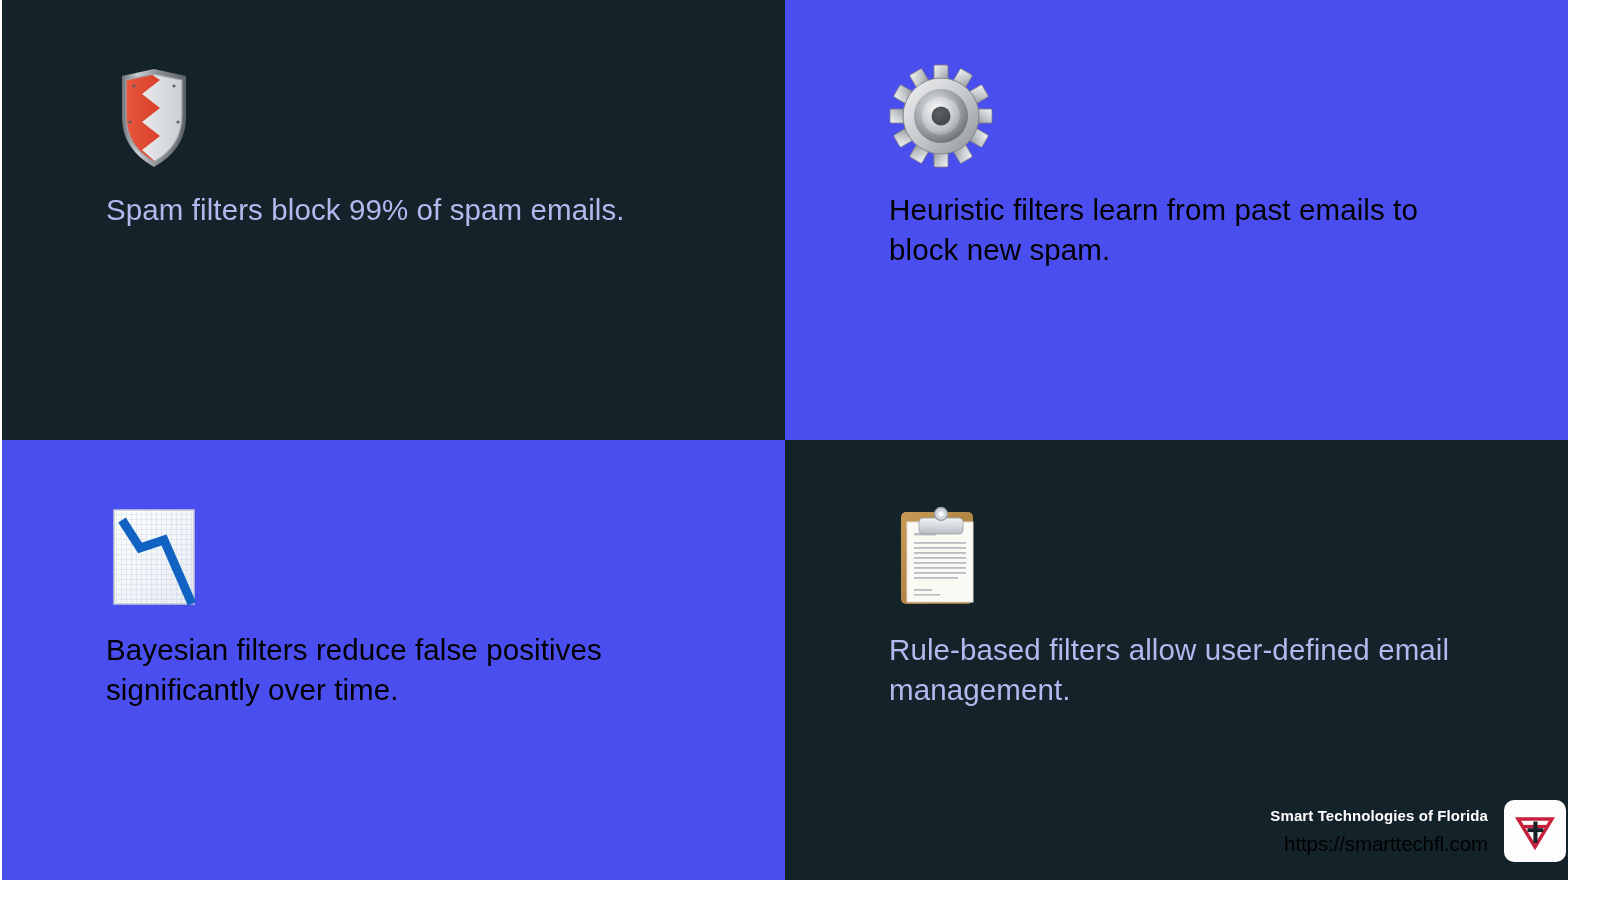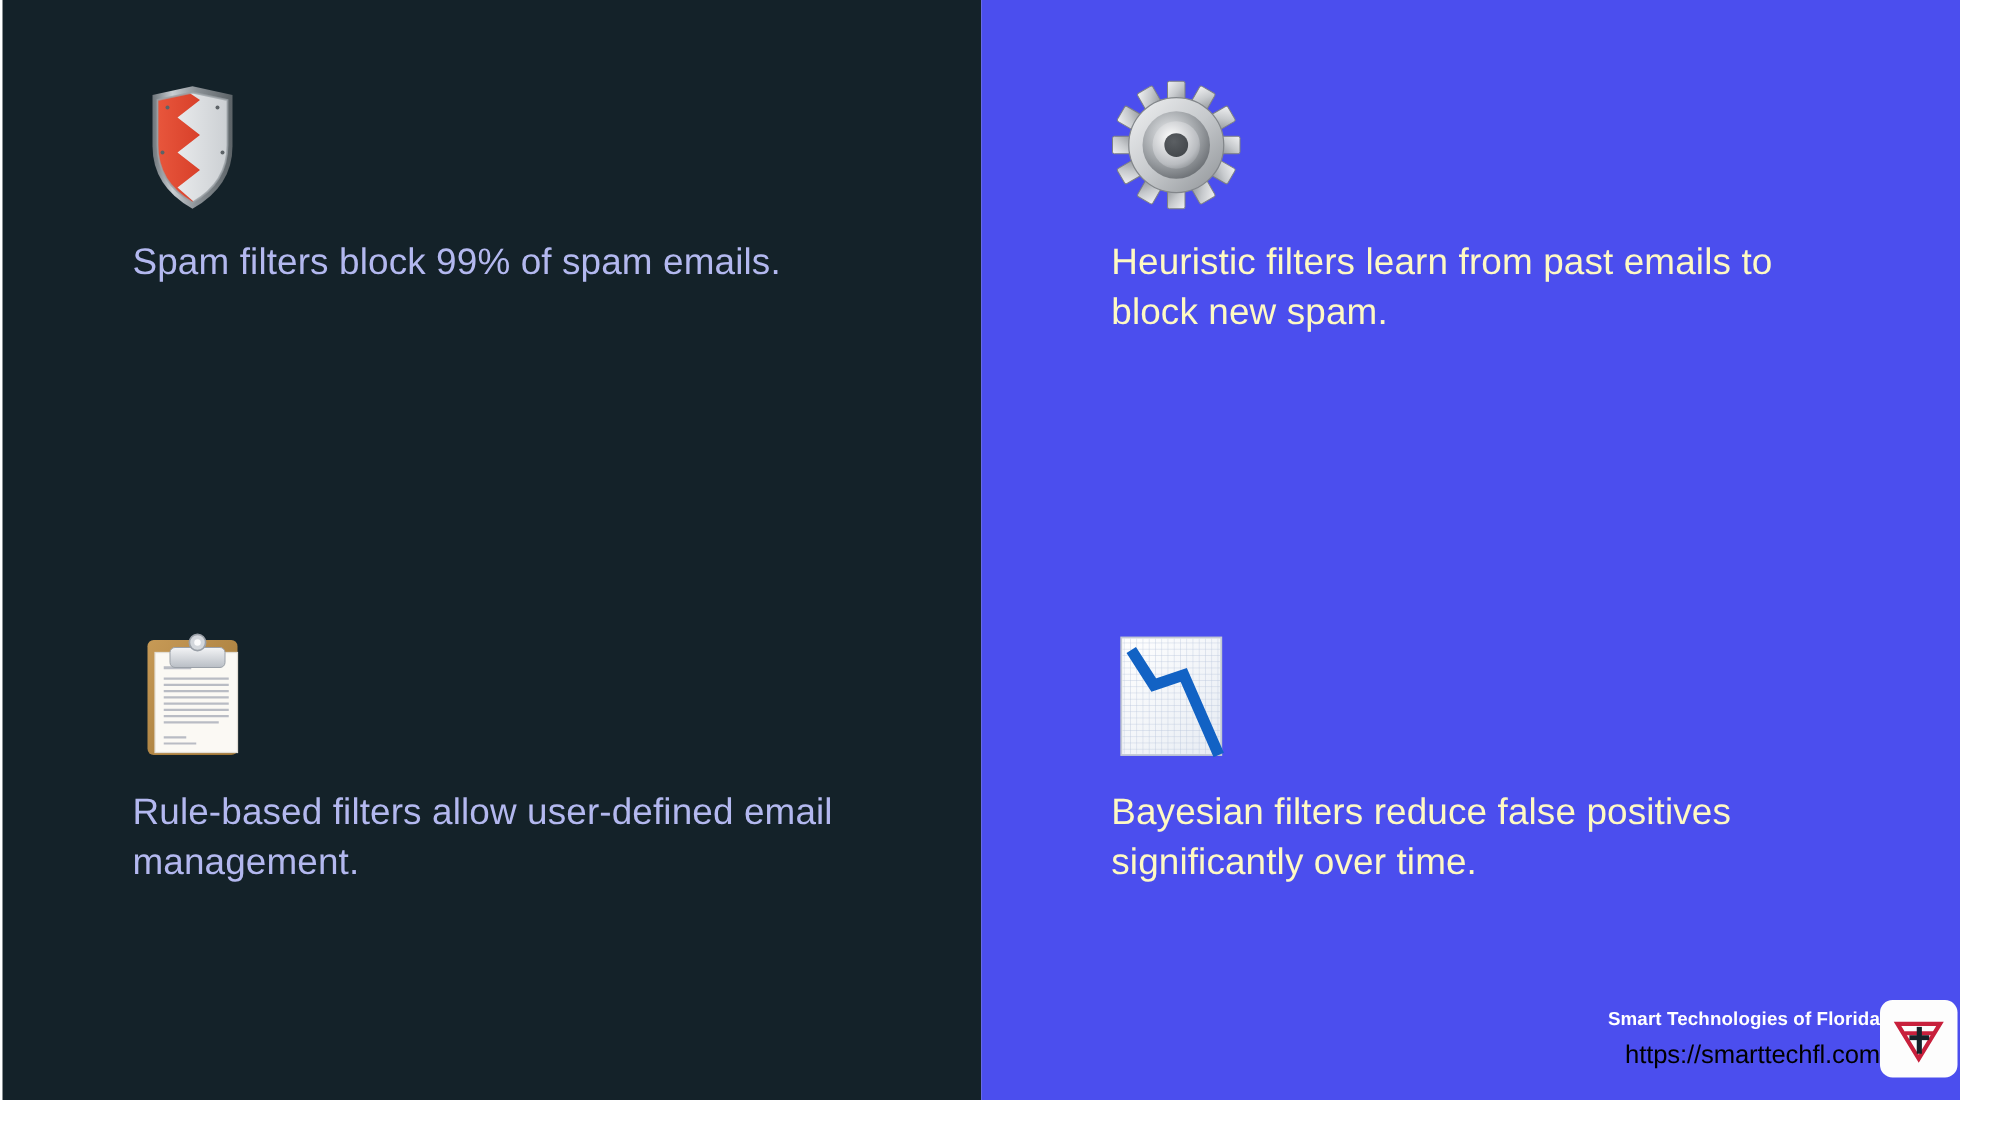--- a/index.html
+++ b/index.html
@@ -64,29 +64,30 @@
 
   .fact-text {
     margin-top: 22px;
     font-size: 29.5px;
     line-height: 1.36;
     font-weight: 400;
     letter-spacing: 0.1px;
     max-width: 580px;
   }
   .quad.dark .fact-text { color: #b3b8ef; }
-  .quad.blue .fact-text { color: #fef9c3; }
+  .quad.blue .fact-text { color: #000000; }
 
   
   .branding {
     position: absolute;
     right: 34px;
     bottom: 38px;
     display: flex;
     align-items: center;
+    gap: 16px;
   }
   .branding-text {
     text-align: right;
     line-height: 1.0;
   }
   .brand-name {
     color: #ffffff;
     font-size: 15px;
     font-weight: 700;
     letter-spacing: 0.1px;
@@ -201,20 +202,42 @@
               <circle cx="0" cy="0" r="27" fill="url(#g-ring1)"></circle>
               <circle cx="0" cy="0" r="19" fill="url(#g-ring2)"></circle>
               <circle cx="0" cy="0" r="9.5" fill="url(#g-hole)"></circle>
             </g>
           </svg>
         </div>
         <div class="fact-text">Heuristic filters learn from past emails to block new spam.</div>
       </div>
     </div>
 
+    <div class="quad blue">
+      <div class="quad-inner">
+        <div class="fact-icon">
+          <svg width="96" height="104" viewBox="0 0 96 104" xmlns="http://www.w3.org/2000/svg">
+            <defs>
+              <pattern id="grid-sm" width="5" height="5" patternUnits="userSpaceOnUse">
+                <path d="M5 0 L0 0 L0 5" fill="none" stroke="#aebcd6" stroke-width="0.6"></path>
+              </pattern>
+              <linearGradient id="paper" x1="0" y1="0" x2="1" y2="1">
+                <stop offset="0" stop-color="#ffffff"></stop>
+                <stop offset="1" stop-color="#e7ecf3"></stop>
+              </linearGradient>
+            </defs>
+            <rect x="8" y="6" width="80" height="94" fill="url(#paper)" stroke="#c2c9d4" stroke-width="1.5"></rect>
+            <rect x="9" y="7" width="78" height="92" fill="url(#grid-sm)" opacity="0.85"></rect>
+            <polyline points="16,16 34,44 58,36 86,100" fill="none" stroke="#1262c4" stroke-width="9" stroke-linejoin="miter" stroke-linecap="butt"></polyline>
+          </svg>
+        </div>
+        <div class="fact-text">Bayesian filters reduce false positives significantly over time.</div>
+      </div>
+    </div>
+
     <div class="quad dark">
       <div class="quad-inner">
         <div class="fact-icon">
           <svg width="96" height="104" viewBox="0 0 96 104" xmlns="http://www.w3.org/2000/svg">
             <defs>
               <linearGradient id="cb-board" x1="0" y1="0" x2="1" y2="1">
                 <stop offset="0" stop-color="#c79a56"></stop>
                 <stop offset="1" stop-color="#9d7435"></stop>
               </linearGradient>
               <linearGradient id="cb-clipg" x1="0" y1="0" x2="0" y2="1">
@@ -239,42 +262,20 @@
             </g>
             <rect x="30" y="14" width="44" height="16" rx="4" fill="url(#cb-clipg)" stroke="#9aa0a8" stroke-width="0.8"></rect>
             <circle cx="52" cy="10" r="6.5" fill="#d3d7dc" stroke="#9aa0a8" stroke-width="1.4"></circle>
             <circle cx="52" cy="10" r="2.6" fill="#fbfbfc"></circle>
           </svg>
         </div>
         <div class="fact-text">Rule-based filters allow user-defined email management.</div>
       </div>
     </div>
 
-    <div class="quad blue">
-      <div class="quad-inner">
-        <div class="fact-icon">
-          <svg width="96" height="104" viewBox="0 0 96 104" xmlns="http://www.w3.org/2000/svg">
-            <defs>
-              <pattern id="grid-sm" width="5" height="5" patternUnits="userSpaceOnUse">
-                <path d="M5 0 L0 0 L0 5" fill="none" stroke="#aebcd6" stroke-width="0.6"></path>
-              </pattern>
-              <linearGradient id="paper" x1="0" y1="0" x2="1" y2="1">
-                <stop offset="0" stop-color="#ffffff"></stop>
-                <stop offset="1" stop-color="#e7ecf3"></stop>
-              </linearGradient>
-            </defs>
-            <rect x="8" y="6" width="80" height="94" fill="url(#paper)" stroke="#c2c9d4" stroke-width="1.5"></rect>
-            <rect x="9" y="7" width="78" height="92" fill="url(#grid-sm)" opacity="0.85"></rect>
-            <polyline points="16,16 34,44 58,36 86,100" fill="none" stroke="#1262c4" stroke-width="9" stroke-linejoin="miter" stroke-linecap="butt"></polyline>
-          </svg>
-        </div>
-        <div class="fact-text">Bayesian filters reduce false positives significantly over time.</div>
-      </div>
-    </div>
-
   </div>
 
   <div class="branding">
     <div class="branding-text">
       <div class="brand-name">Smart Technologies of Florida</div>
       <div class="brand-url">https://smarttechfl.com</div>
     </div>
     <div class="brand-logo">
       <svg width="44" height="44" viewBox="0 0 44 44" xmlns="http://www.w3.org/2000/svg">
         <path d="M5 10 L39 10 L22 38 Z" fill="none" stroke="#c8203c" stroke-width="3.4" stroke-linejoin="miter"></path>

